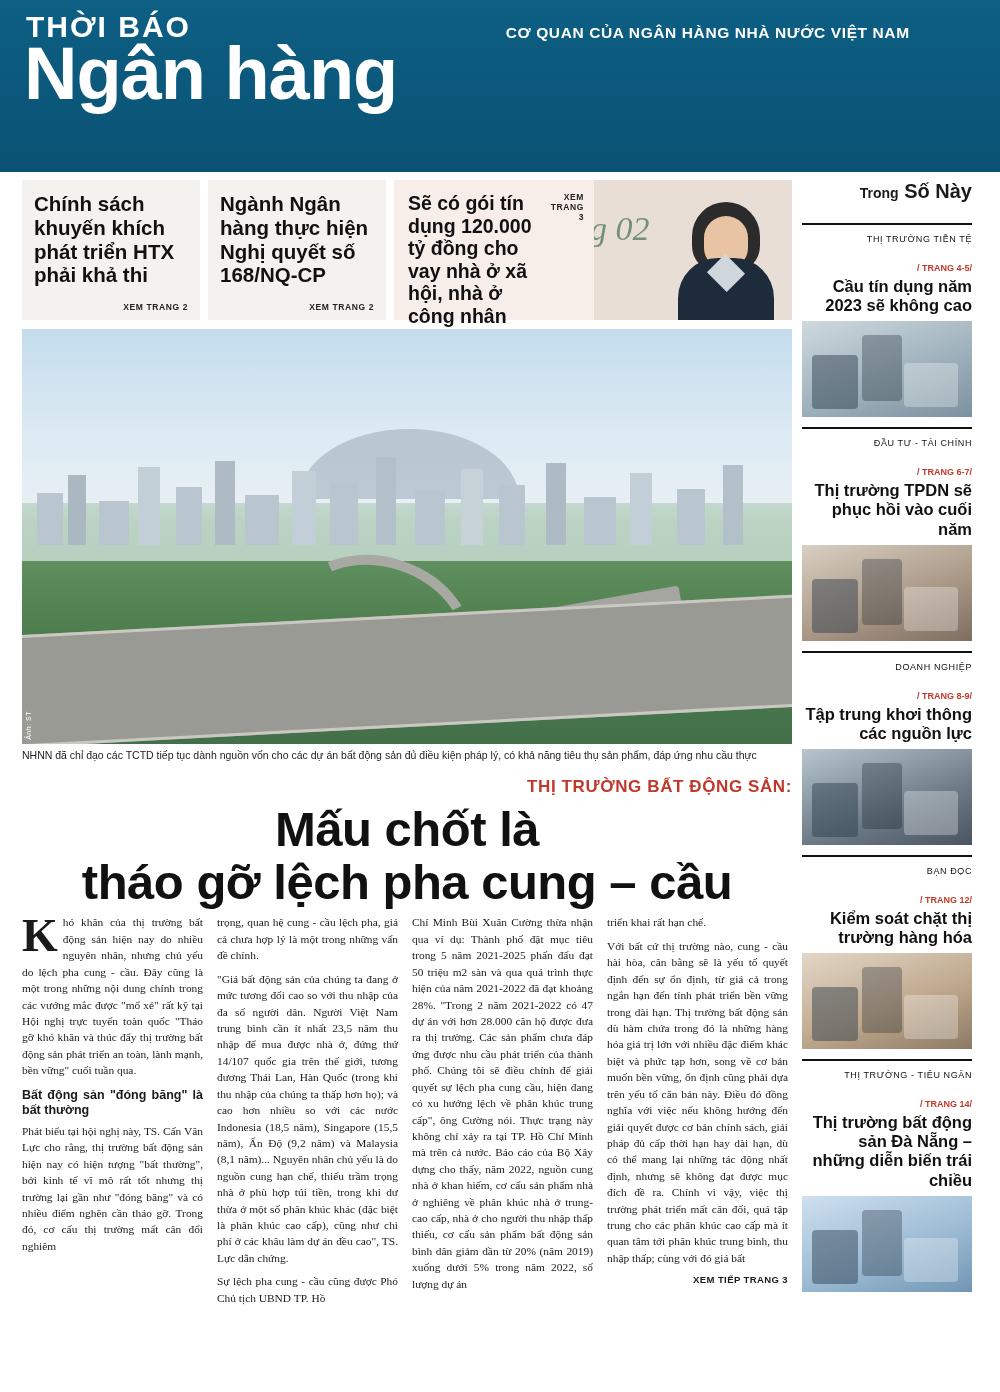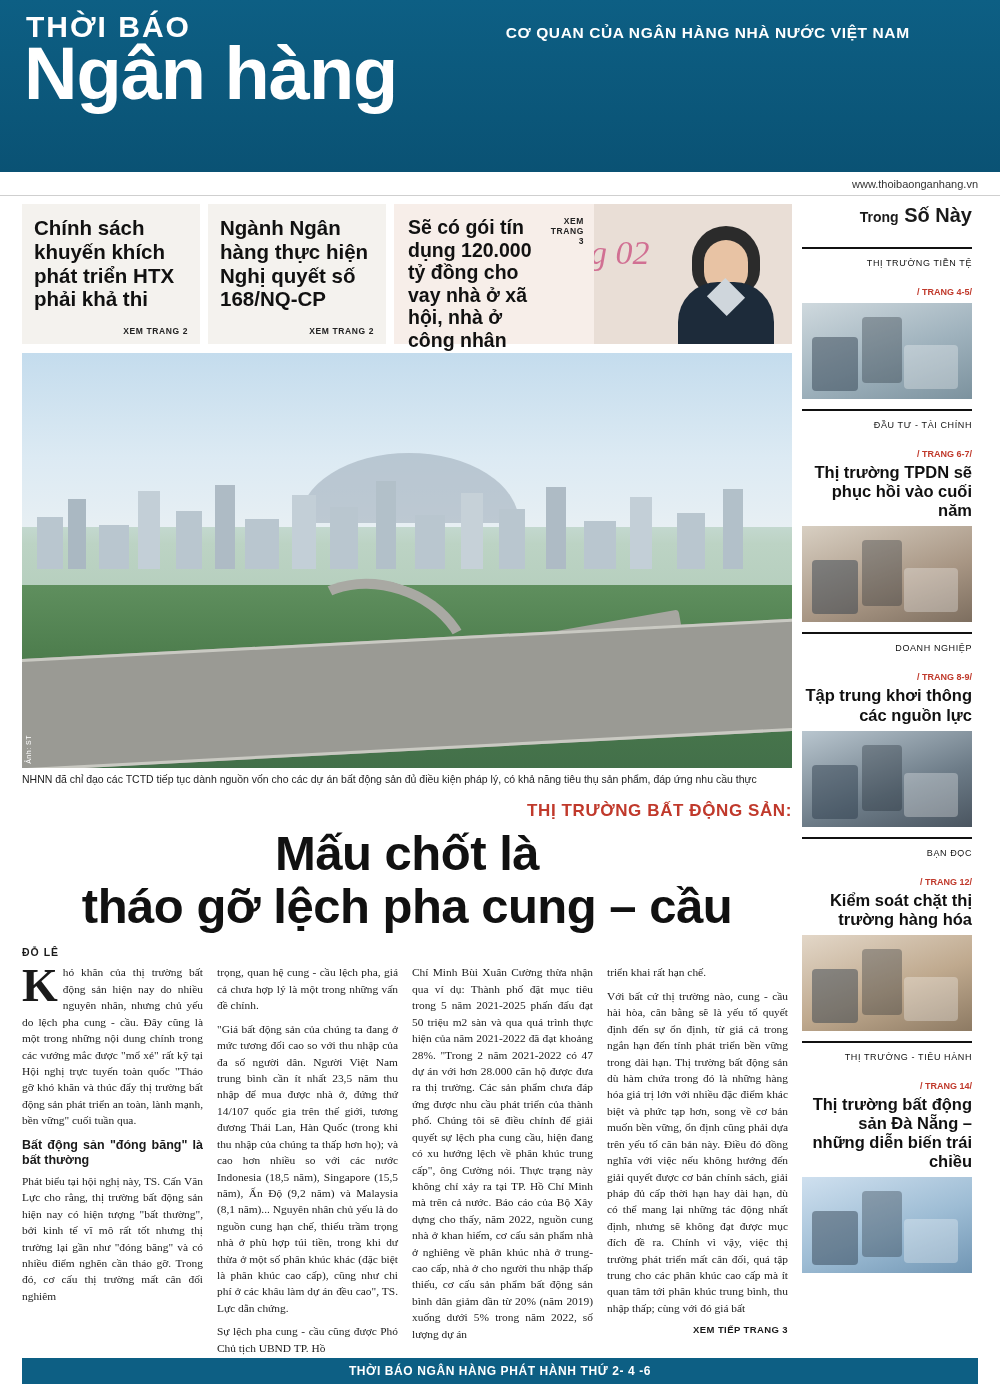--- a/index.html
+++ b/index.html
@@ -66,21 +66,21 @@
   .teaser.t2 { width:178px; }
   .teaser.t3 { width:398px; background:#f7eee9; display:flex; flex-direction:row; padding:0; }
   .teaser h3 {
     margin:0; font-size:20.5px; line-height:1.16; font-weight:bold; color:#111;
   }
   .teaser .xem { font-size:8.5px; font-weight:bold; letter-spacing:0.6px; text-align:right; color:#222; }
   .t3-text { padding:12px 10px 8px 14px; width:200px; display:flex; justify-content:space-between; }
   .t3-text h3 { font-size:19.5px; }
   .t3-photo { flex:1; position:relative; overflow:hidden; background:#e9ded6; }
   .t3-photo .bgtext {
-    position:absolute; top:30px; left:-4px; font-size:34px; color:#be185d; opacity:.55;
+    position:absolute; top:30px; left:-4px; font-size:34px; color:#14532d; opacity:.55;
     font-family:"Liberation Serif", serif; font-style:italic;
   }
   .portrait {
     position:absolute; right:18px; bottom:0; width:96px; height:118px;
   }
   .p-hair { position:absolute; left:14px; top:0; width:68px; height:70px; background:#2b2b2b; border-radius:34px 34px 26px 26px; }
   .p-face { position:absolute; left:26px; top:14px; width:44px; height:52px; background:#e8c3a4; border-radius:22px 22px 20px 20px; }
   .p-body { position:absolute; left:0; bottom:0; width:96px; height:62px; background:#1d2b3a; border-radius:40px 40px 0 0; }
   .p-collar { position:absolute; left:34px; bottom:34px; width:28px; height:26px; background:#cfd6dc; transform:rotate(45deg); }
 
@@ -186,23 +186,20 @@
   <div class="masthead">
     <div class="mh-top">
       <div class="mh-left">
         <div class="mh-thoibao">THỜI BÁO</div>
         <div class="mh-nganhang">Ngân hàng</div>
       </div>
       <div class="mh-center">CƠ QUAN CỦA NGÂN HÀNG NHÀ NƯỚC VIỆT NAM</div>
     </div>
   </div>
 
-  <div class="websiteline">
-    <span>www.thoibaonganhang.vn</span>
-  </div>
 
   <div class="content">
 
     <div class="mainzone">
 
       <div class="teasers">
 
         <div class="teaser t1">
           <h3>Chính sách khuyến khích phát triển HTX phải khả thi</h3>
           <div class="xem">XEM TRANG 2</div>
@@ -262,21 +259,20 @@
         </div>
         <div class="hero-cap">NHNN đã chỉ đạo các TCTD tiếp tục dành nguồn vốn cho các dự án bất động sản đủ điều kiện pháp lý, có khả năng tiêu thụ sản phẩm, đáp ứng nhu cầu thực</div>
       </div>
 
       <div class="kicker">THỊ TRƯỜNG BẤT ĐỘNG SẢN:</div>
       <div class="headline">
         <span>Mấu chốt là</span>
         <span class="l2">tháo gỡ lệch pha cung – cầu</span>
       </div>
 
-      <div class="byline">ĐỖ LÊ</div>
 
       <div class="cols">
         <div class="col">
           <p class="dropcap">Khó khăn của thị trường bất động sản hiện nay do nhiều nguyên nhân, nhưng chủ yếu do lệch pha cung - cầu. Đây cũng là một trong những nội dung chính trong các vướng mắc được "mổ xẻ" rất kỹ tại Hội nghị trực tuyến toàn quốc "Tháo gỡ khó khăn và thúc đẩy thị trường bất động sản phát triển an toàn, lành mạnh, bền vững" cuối tuần qua.</p>
           <div class="subhead">Bất động sản "đóng băng" là bất thường</div>
           <p>Phát biểu tại hội nghị này, TS. Cấn Văn Lực cho rằng, thị trường bất động sản hiện nay có hiện tượng "bất thường", bởi kinh tế vĩ mô rất tốt nhưng thị trường lại gần như "đóng băng" và có nhiều điểm nghẽn cần tháo gỡ. Trong đó, cơ cấu thị trường mất cân đối nghiêm</p>
         </div>
         <div class="col">
           <p>trọng, quan hệ cung - cầu lệch pha, giá cả chưa hợp lý là một trong những vấn đề chính.</p>
           <p>"Giá bất động sản của chúng ta đang ở mức tương đối cao so với thu nhập của đa số người dân. Người Việt Nam trung bình cần ít nhất 23,5 năm thu nhập để mua được nhà ở, đứng thứ 14/107 quốc gia trên thế giới, tương đương Thái Lan, Hàn Quốc (trong khi thu nhập của chúng ta thấp hơn họ); và cao hơn nhiều so với các nước Indonesia (18,5 năm), Singapore (15,5 năm), Ấn Độ (9,2 năm) và Malaysia (8,1 năm)... Nguyên nhân chủ yếu là do nguồn cung hạn chế, thiếu trầm trọng nhà ở phù hợp túi tiền, trong khi dư thừa ở một số phân khúc khác (đặc biệt là phân khúc cao cấp), cũng như chi phí ở các khâu làm dự án đều cao", TS. Lực dẫn chứng.</p>
@@ -295,20 +291,21 @@
 
     <div class="rail">
       <div class="rail-head">
         <span class="small">Trong</span>
         <span>Số Này</span>
       </div>
 
       <div class="rail-item">
         <div class="rail-cat">THỊ TRƯỜNG TIỀN TỆ</div>
         <div class="rail-pg">/ TRANG 4-5/</div>
+        <div class="rail-title">Cầu tín dụng năm 2023 sẽ không cao</div>
         <div class="rail-photo ph1">
           <div class="ph-o1"></div>
             <div class="ph-o2"></div>
             <div class="ph-o3"></div>
         </div>
       </div>
       <div class="rail-divider"></div>
 
       <div class="rail-item">
         <div class="rail-cat">ĐẦU TƯ - TÀI CHÍNH</div>
@@ -340,28 +337,25 @@
         <div class="rail-title">Kiểm soát chặt thị trường hàng hóa</div>
         <div class="rail-photo ph4">
           <div class="ph-o1"></div>
             <div class="ph-o2"></div>
             <div class="ph-o3"></div>
         </div>
       </div>
       <div class="rail-divider"></div>
 
       <div class="rail-item">
-        <div class="rail-cat">THỊ TRƯỜNG - TIÊU HÀNH</div>
+        <div class="rail-cat">THỊ TRƯỜNG - TIÊU NGÂN</div>
         <div class="rail-pg">/ TRANG 14/</div>
         <div class="rail-title">Thị trường bất động sản Đà Nẵng – những diễn biến trái chiều</div>
         <div class="rail-photo ph5">
           <div class="ph-o1"></div>
             <div class="ph-o2"></div>
             <div class="ph-o3"></div>
         </div>
       </div>
     </div>
   </div>
 
-  <div class="footer">
-    <span>THỜI BÁO NGÂN HÀNG PHÁT HÀNH THỨ 2- 4 -6</span>
-  </div>
 </div>
 
 </body></html>

